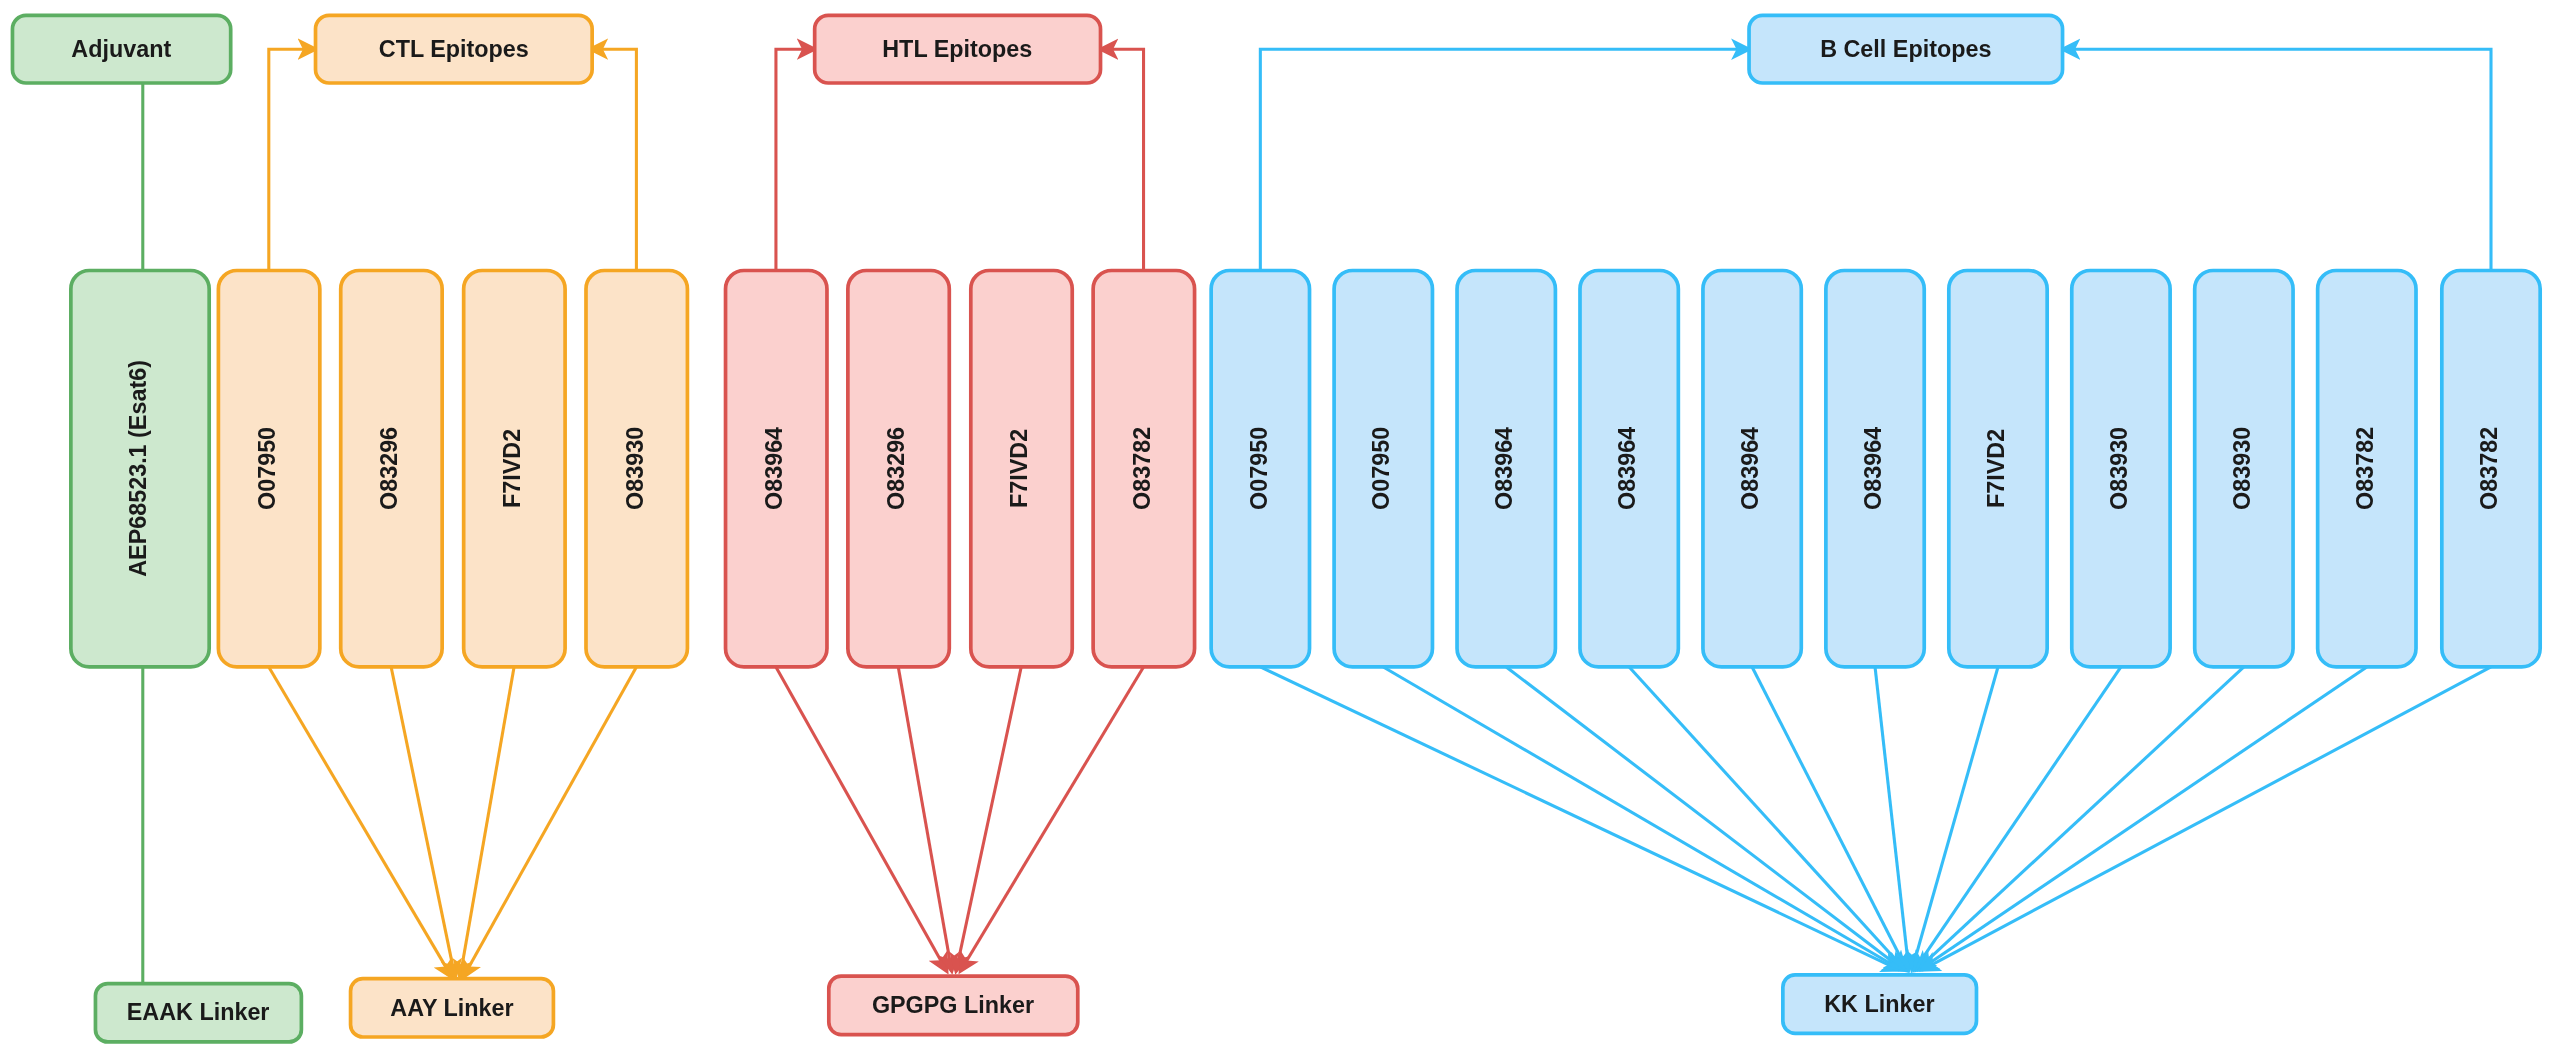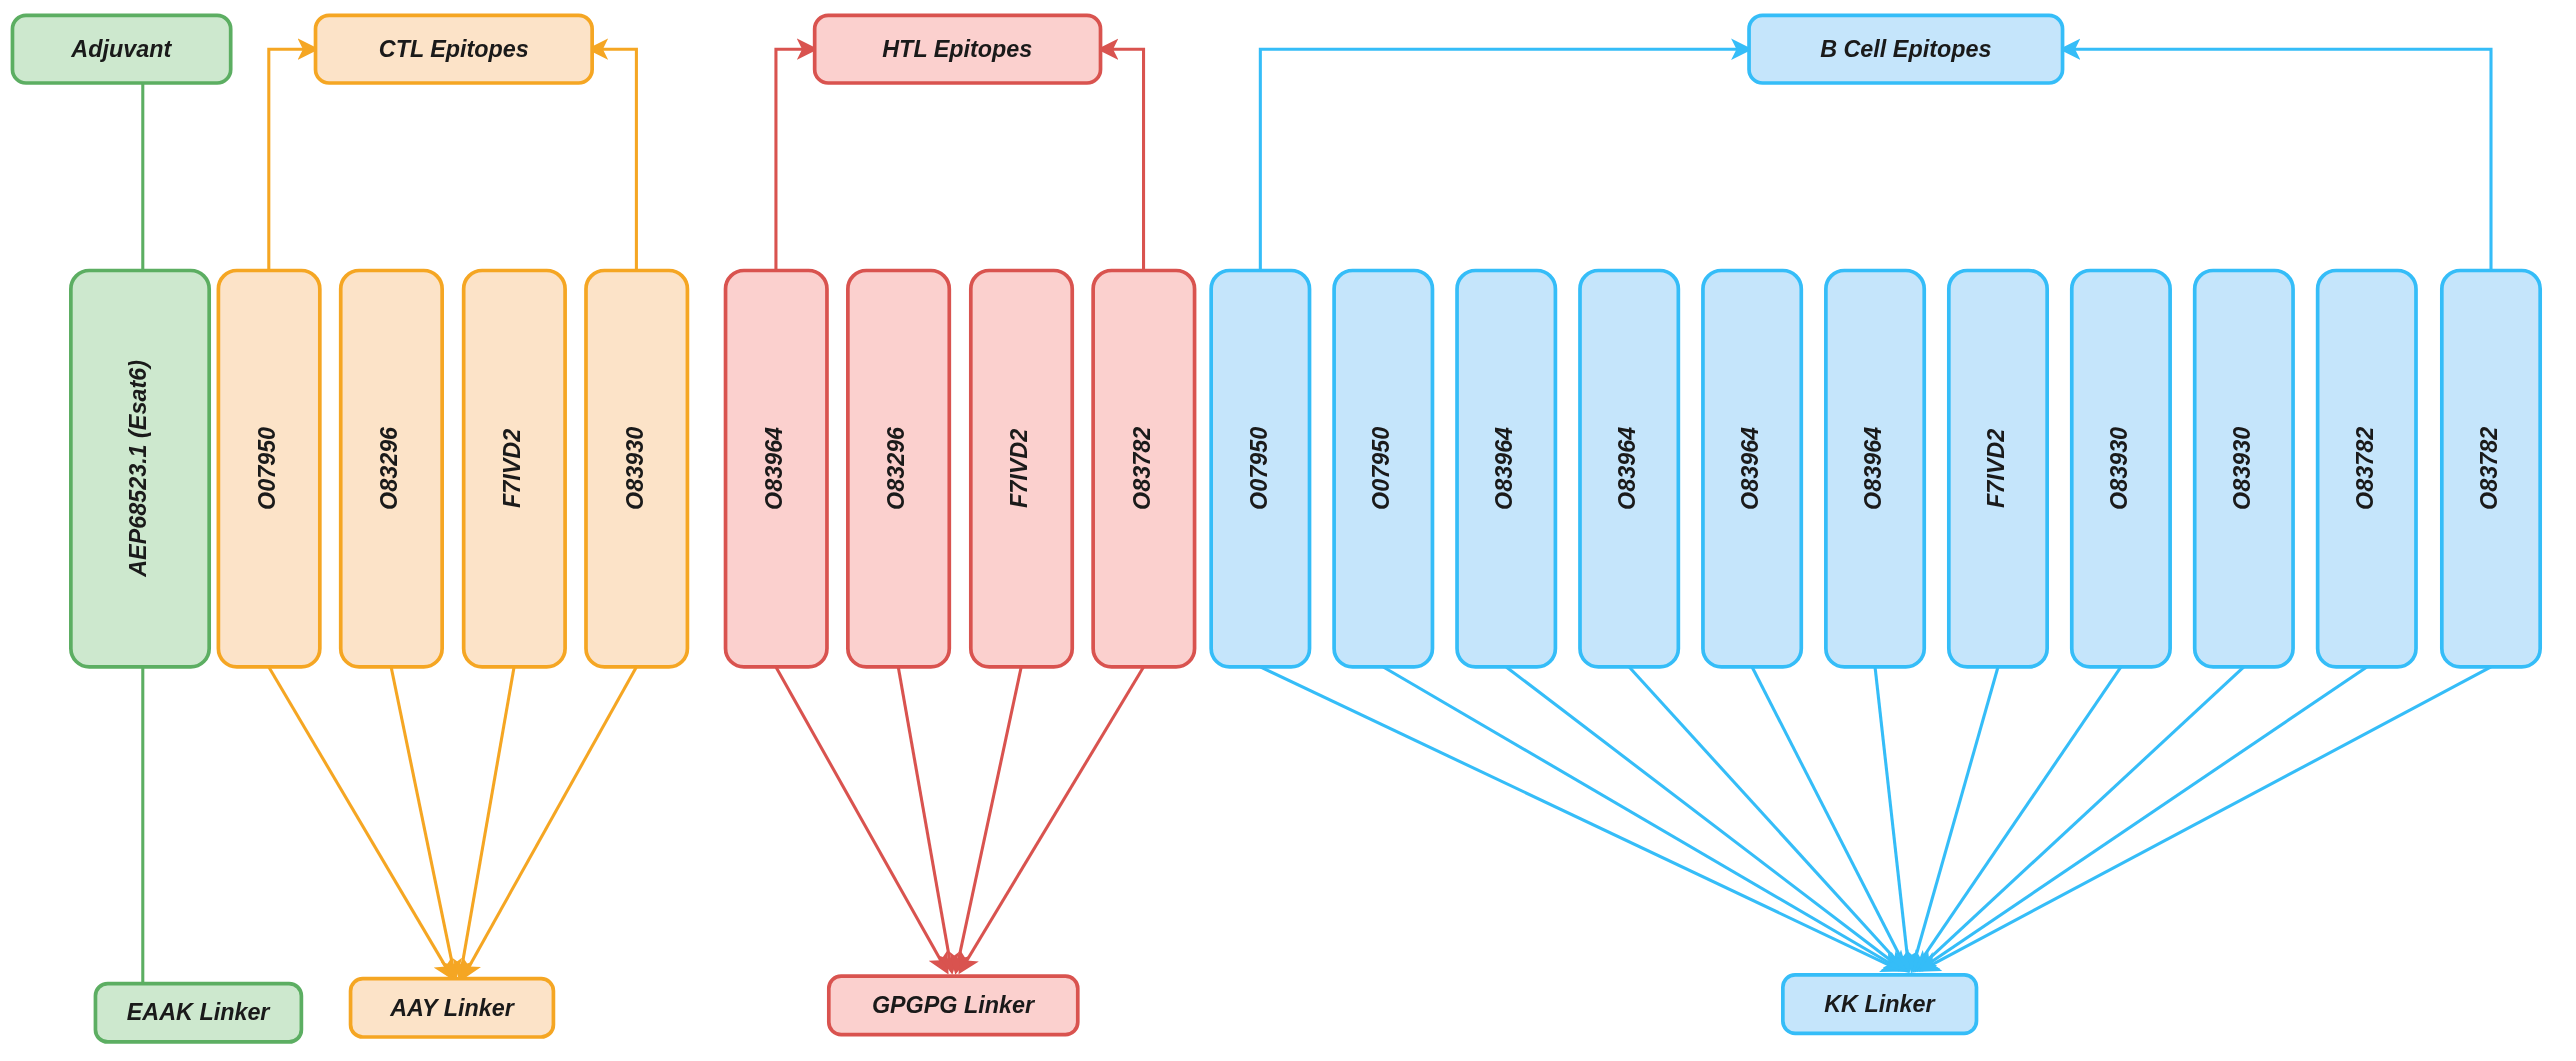--- a/index.html
+++ b/index.html
@@ -11,21 +11,20 @@
     width: 2576px;
     height: 1061px;
     font-family: "Liberation Sans", sans-serif;
     overflow: hidden;
   }
   #diagram-root {
     position: relative;
     width: 2576px;
     height: 863px;
     background: #ffffff;
-    font-style: italic;
   }
   svg.canvas {
     position: absolute;
     left: 0;
     top: 0;
     width: 2576px;
     height: 1061px;
   }
   .node-label {
     font-family: "Liberation Sans", sans-serif;

